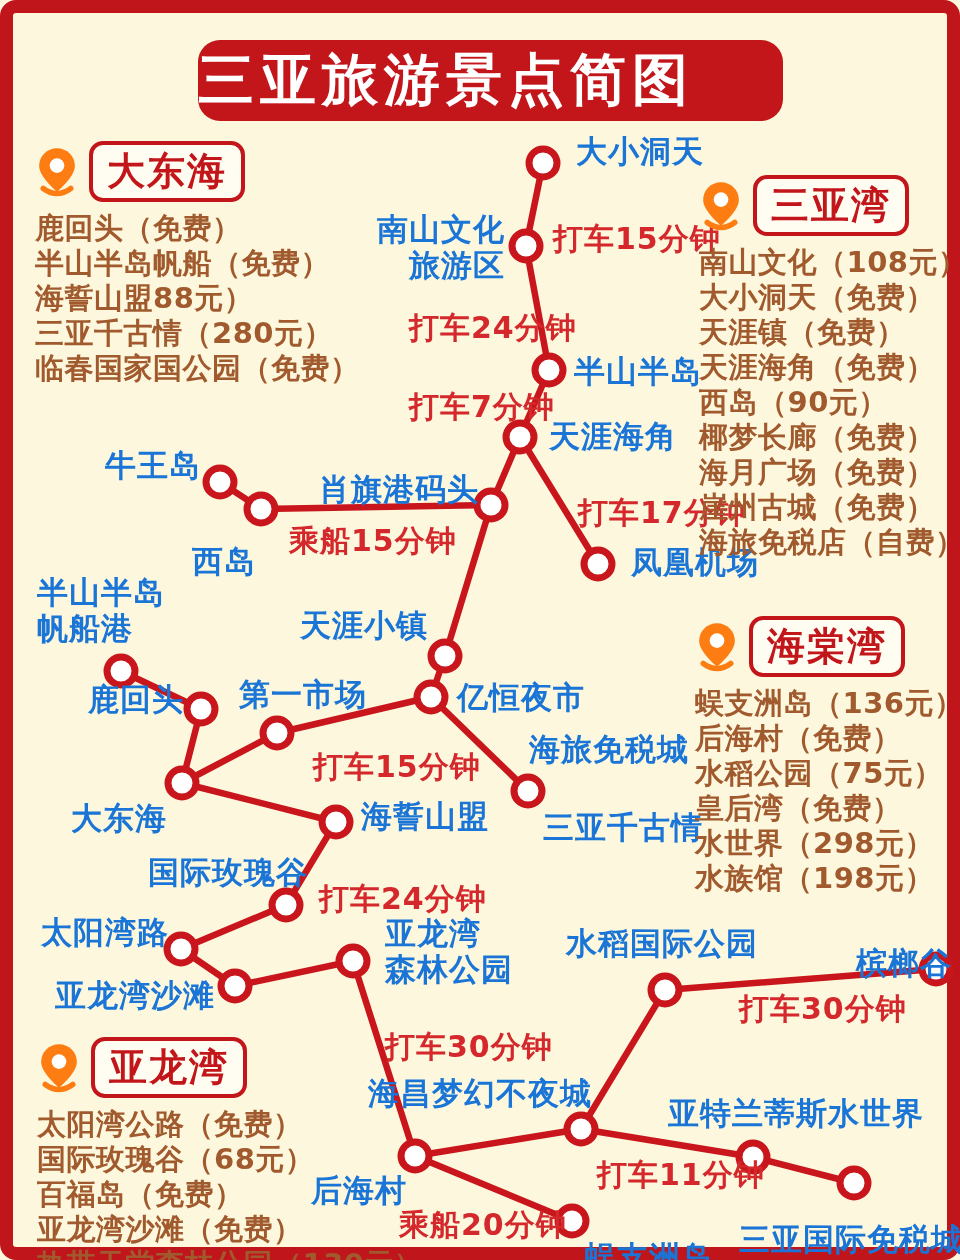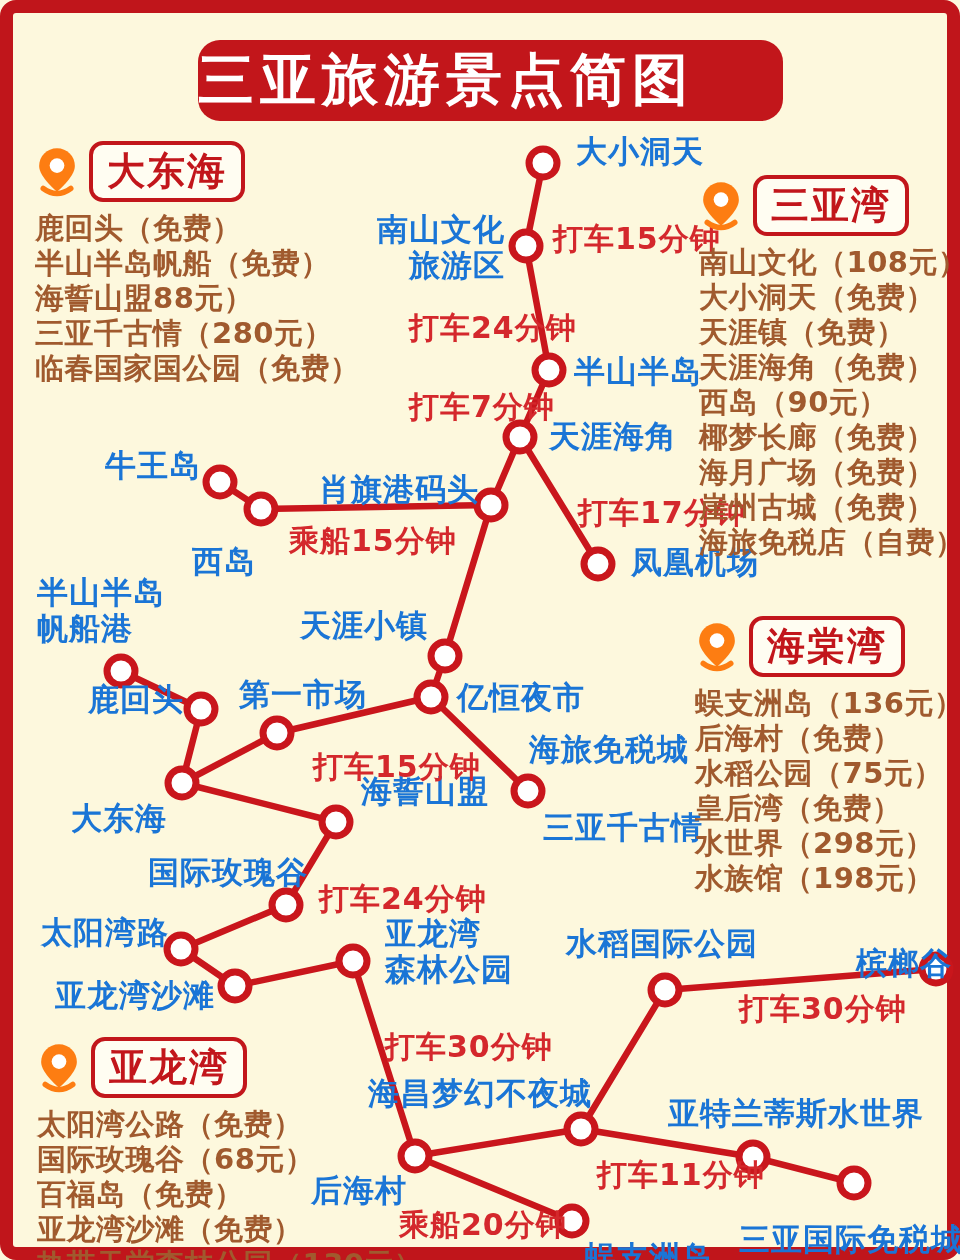--- a/index.html
+++ b/index.html
@@ -108,21 +108,21 @@
       <div class="place-label" style="left: 92px; top: 434px;">牛王岛</div>
       <div class="place-label" style="left: 179px; top: 510px; margin-top: 20px;">西岛</div>
       <div class="place-label" style="left: 618px; top: 531px;">凤凰机场</div>
       <div class="place-label" style="left: 287px; top: 594px;">天涯小镇</div>
       <div class="place-label" style="left: 444px; top: 666px;">亿恒夜市</div>
       <div class="place-label" style="left: 226px; top: 663px;">第一市场</div>
       <div class="place-label" style="left: 75px; top: 668px;">鹿回头</div>
       <div class="place-label" style="left: 24px; top: 561px;">半山半岛
 帆船港</div>
       <div class="place-label" style="left: 58px; top: 787px;">大东海</div>
-      <div class="place-label" style="left: 348px; top: 760px;">海誓山盟</div>
+      <div class="place-label" style="left: 348px; top: 785px;">海誓山盟</div>
       <div class="place-label" style="left: 530px; top: 796px;">三亚千古情</div>
       <div class="place-label" style="left: 516px; top: 718px;">海旅免税城</div>
       <div class="place-label" style="left: 135px; top: 841px;">国际玫瑰谷</div>
       <div class="place-label" style="left: 28px; top: 901px;">太阳湾路</div>
       <div class="place-label" style="left: 42px; top: 964px;">亚龙湾沙滩</div>
       <div class="place-label" style="left: 372px; top: 902px;">亚龙湾
 森林公园</div>
       <div class="place-label" style="left: 553px; top: 912px;">水稻国际公园</div>
       <div class="place-label" style="left: 843px; top: 932px;">槟榔谷</div>
       <div class="place-label" style="left: 355px; top: 1062px;">海昌梦幻不夜城</div>

